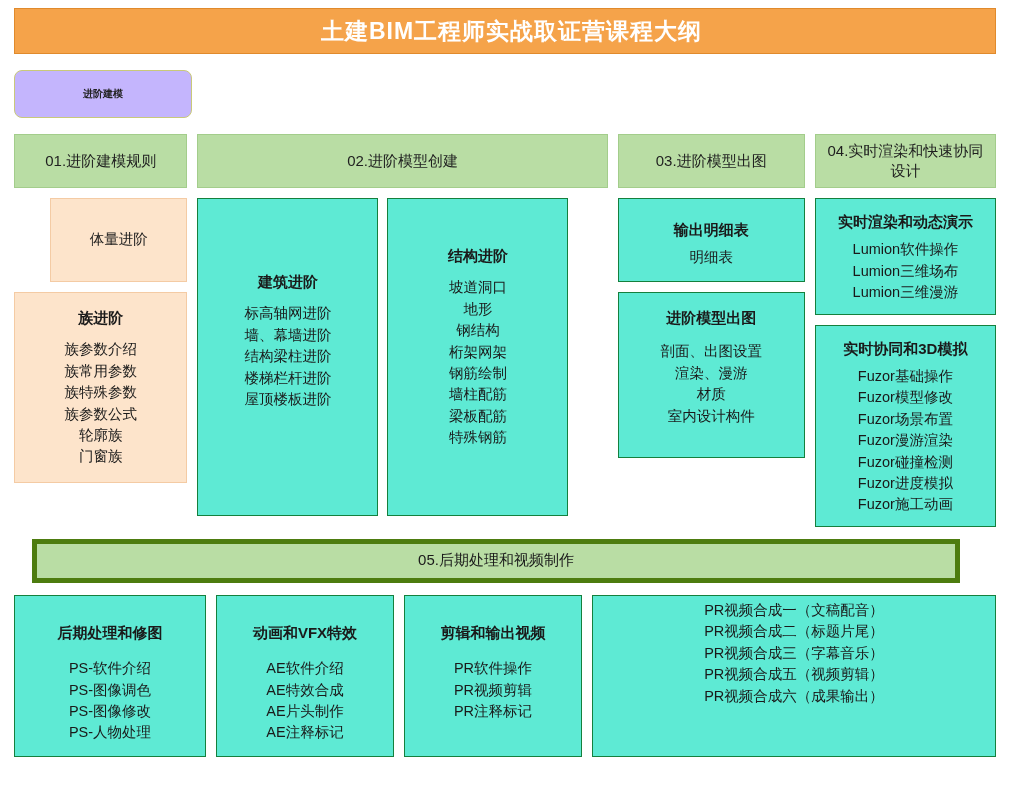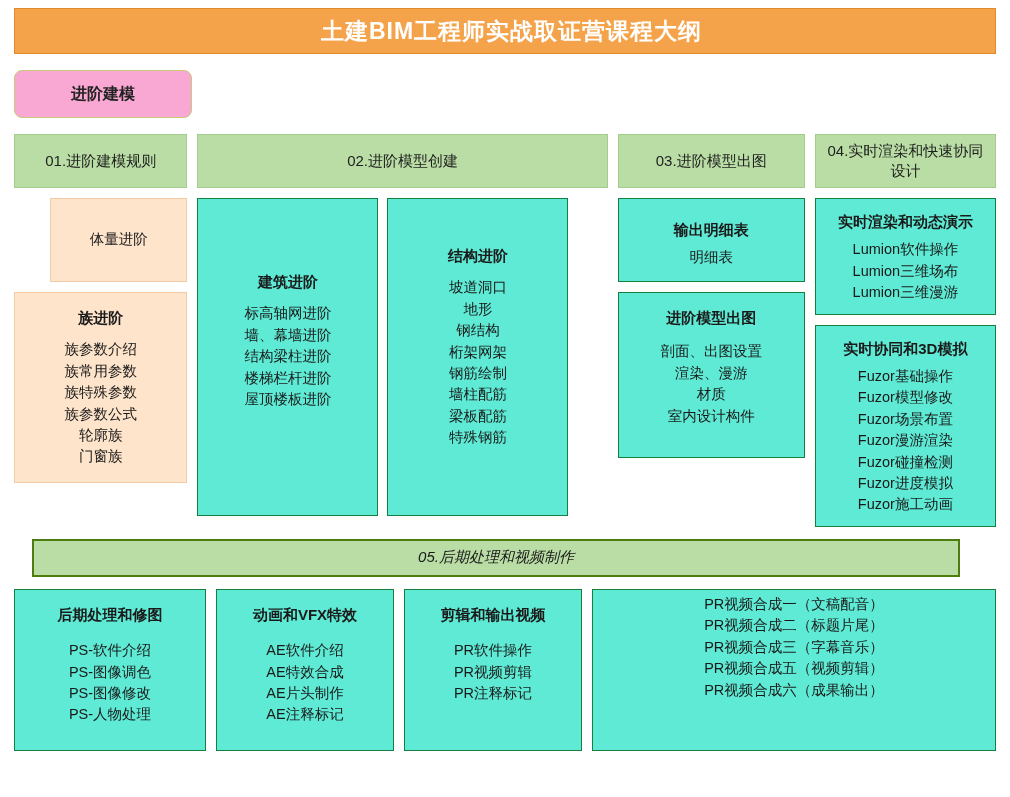--- a/index.html
+++ b/index.html
@@ -38,27 +38,27 @@
     font-weight: bold;
     color: #ffffff;
     letter-spacing: 1px;
   }
 
   
   .stage-tag {
     margin-top: 16px;
     width: 176px;
     height: 46px;
-    background: #f9a8d4;
+    background: #c4b5fd;
     border: 1.5px solid #c9c97a;
     border-radius: 8px;
     display: flex;
     align-items: center;
     justify-content: center;
-    font-size: 16px;
+    font-size: 10px;
     font-weight: bold;
     color: #222;
     text-align: center;
   }
 
   
   .columns {
     margin-top: 16px;
     display: flex;
     gap: 10px;
@@ -164,42 +164,41 @@
     min-height: 196px;
     padding-top: 12px;
   }
 
   
   .band {
     margin-top: 12px;
     margin-left: 18px;
     margin-right: 36px;
     background: #b9dda4;
-    border: 2px solid #4d7c0f;
+    border: 5px solid #4d7c0f;
     height: 34px;
     display: flex;
     align-items: center;
     justify-content: center;
     font-size: 15px;
-    font-style: italic;
   }
 
   .bottom-row {
     margin-top: 12px;
     display: flex;
     gap: 10px;
     align-items: stretch;
   }
   .b1 { width: 192px; }
   .b2 { width: 178px; }
   .b3 { width: 178px; }
   .b4 { flex: 1; }
   .bottom-row .box {
     min-height: 162px;
-    padding-top: 14px;
+    padding-top: 26px;
   }
   .bottom-row .box-title { margin-bottom: 14px; }
   .b4 .pr-list { padding-top: 4px; }
 </style>
 </head>
 <body>
 
 <div class="page">
 
   <div class="title-bar">

